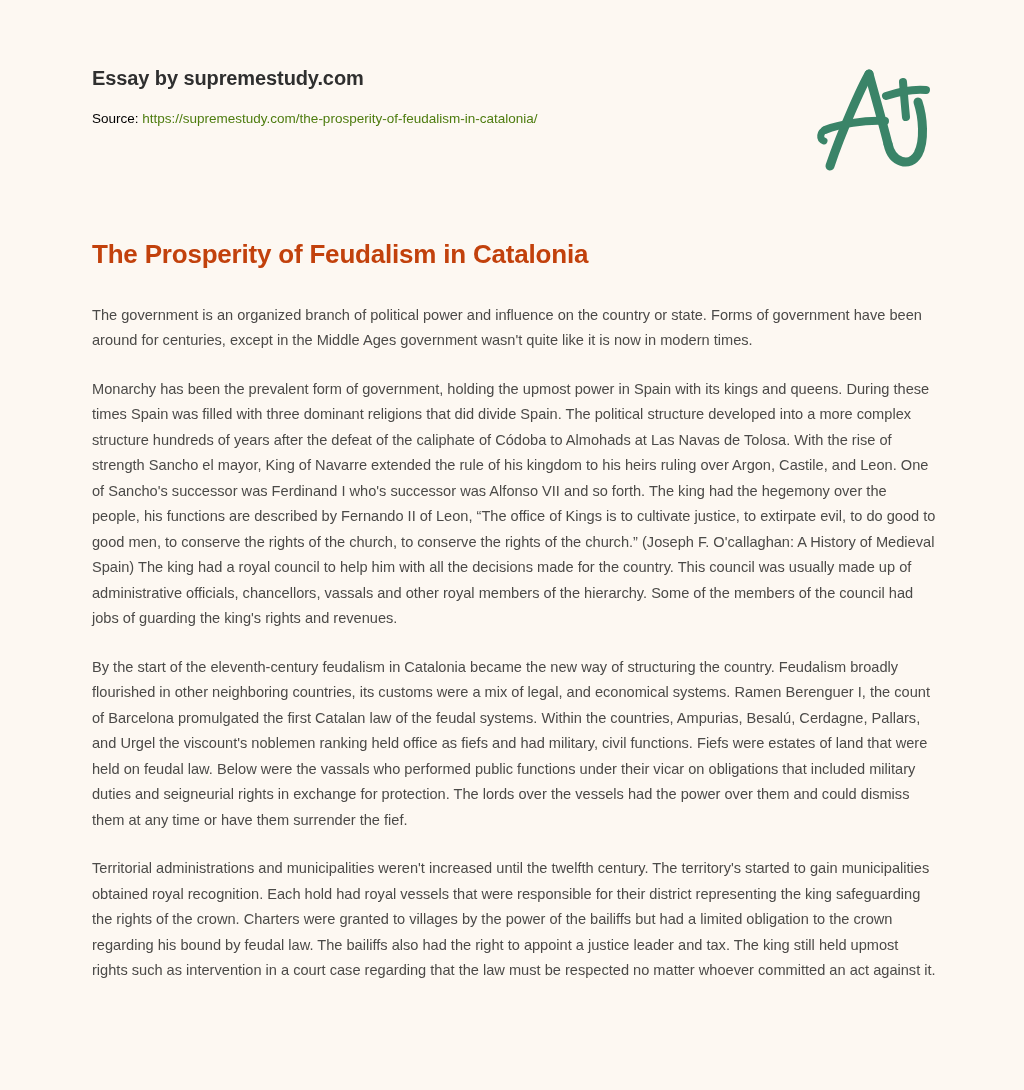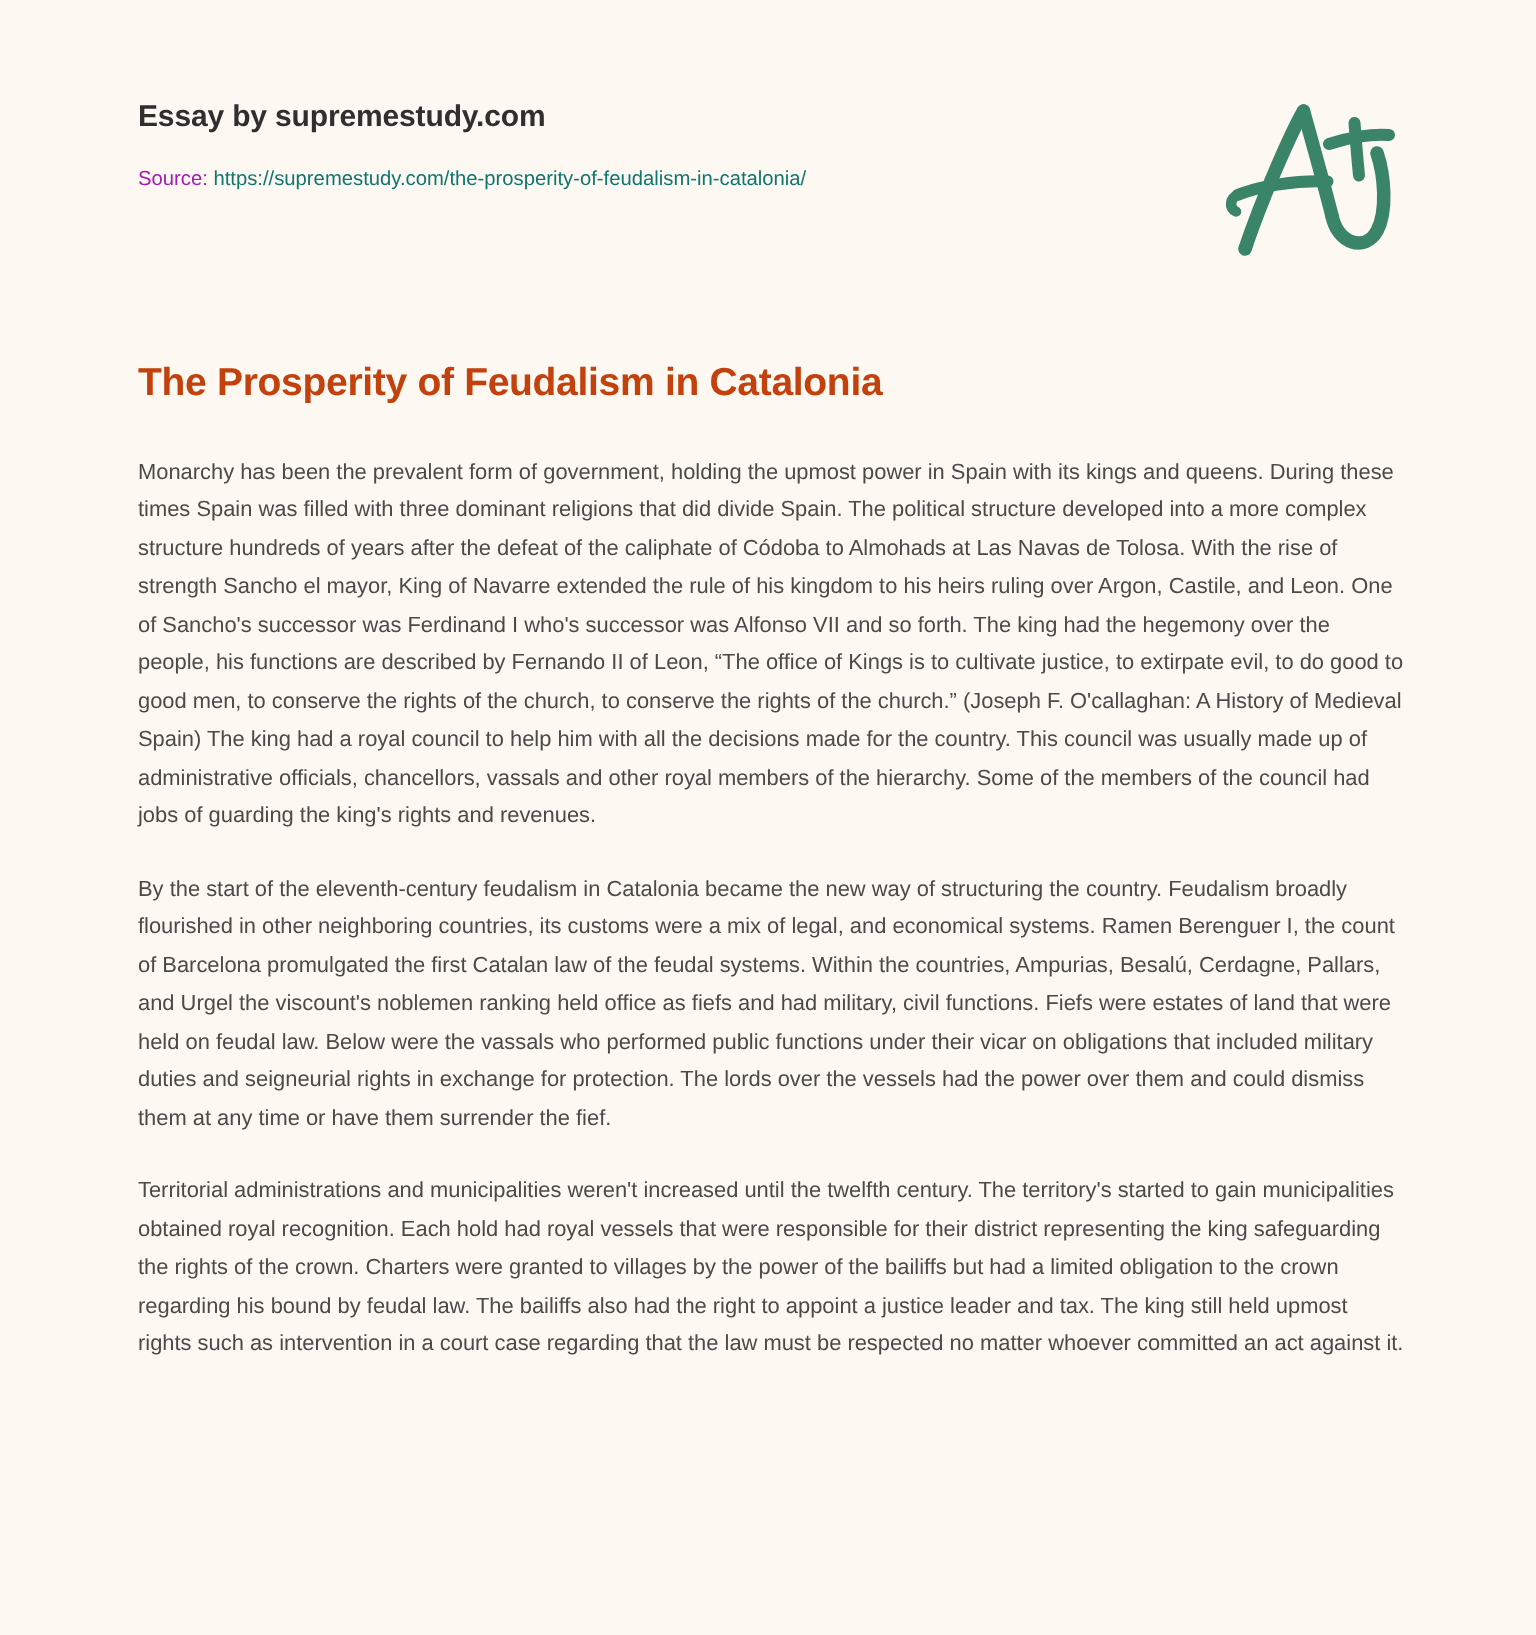--- a/index.html
+++ b/index.html
@@ -48,26 +48,26 @@
   }
 
   .source-line {
     margin-top: 20px;
     font-size: 13.5px;
     line-height: 1.3;
     white-space: nowrap;
   }
 
   .source-label {
-    color: #a21caf;
+    color: #000000;
     margin-top: 40px;
   }
 
   .source-url {
-    color: #0f766e;
+    color: #4d7c0f;
     text-decoration: none;
   }
 
   
   .logo {
     position: absolute;
     left: 806px;
     top: 62px;
     width: 130px;
     height: 118px;
@@ -147,19 +147,20 @@
         </g>
       </svg>
     </div>
 
   </div>
 
   <div class="article">
     <h1 class="article-title">The Prosperity of Feudalism in Catalonia</h1>
 
     <div class="article-body">
+      <p>The government is an organized branch of political power and influence on the country or state. Forms of government have been around for centuries, except in the Middle Ages government wasn't quite like it is now in modern times.</p>
       <p>Monarchy has been the prevalent form of government, holding the upmost power in Spain with its kings and queens. During these times Spain was filled with three dominant religions that did divide Spain. The political structure developed into a more complex structure hundreds of years after the defeat of the caliphate of Códoba to Almohads at Las Navas de Tolosa. With the rise of strength Sancho el mayor, King of Navarre extended the rule of his kingdom to his heirs ruling over Argon, Castile, and Leon. One of Sancho's successor was Ferdinand I who's successor was Alfonso VII and so forth. The king had the hegemony over the people, his functions are described by Fernando II of Leon, “The office of Kings is to cultivate justice, to extirpate evil, to do good to good men, to conserve the rights of the church, to conserve the rights of the church.” (Joseph F. O'callaghan: A History of Medieval Spain) The king had a royal council to help him with all the decisions made for the country. This council was usually made up of administrative officials, chancellors, vassals and other royal members of the hierarchy. Some of the members of the council had jobs of guarding the king's rights and revenues.</p>
       <p>By the start of the eleventh-century feudalism in Catalonia became the new way of structuring the country. Feudalism broadly flourished in other neighboring countries, its customs were a mix of legal, and economical systems. Ramen Berenguer I, the count of Barcelona promulgated the first Catalan law of the feudal systems. Within the countries, Ampurias, Besalú, Cerdagne, Pallars, and Urgel the viscount's noblemen ranking held office as fiefs and had military, civil functions. Fiefs were estates of land that were held on feudal law. Below were the vassals who performed public functions under their vicar on obligations that included military duties and seigneurial rights in exchange for protection. The lords over the vessels had the power over them and could dismiss them at any time or have them surrender the fief.</p>
       <p>Territorial administrations and municipalities weren't increased until the twelfth century. The territory's started to gain municipalities obtained royal recognition. Each hold had royal vessels that were responsible for their district representing the king safeguarding the rights of the crown. Charters were granted to villages by the power of the bailiffs but had a limited obligation to the crown regarding his bound by feudal law. The bailiffs also had the right to appoint a justice leader and tax. The king still held upmost rights such as intervention in a court case regarding that the law must be respected no matter whoever committed an act against it.</p>
     </div>
   </div>
 
 </div>
 
 </body></html>

